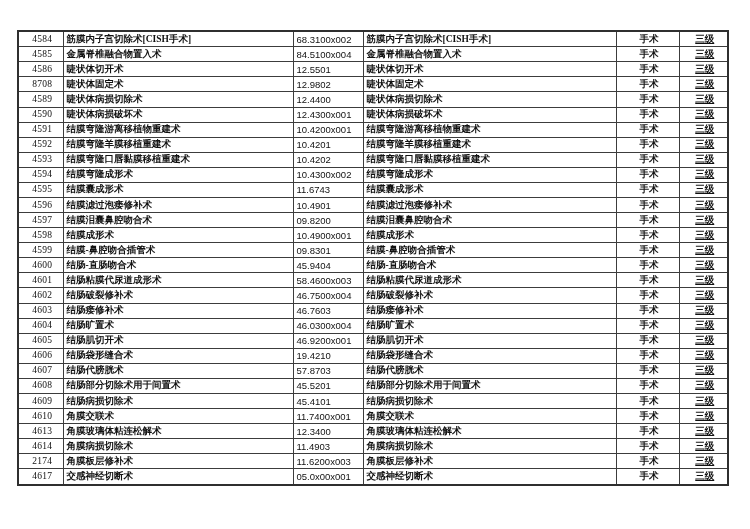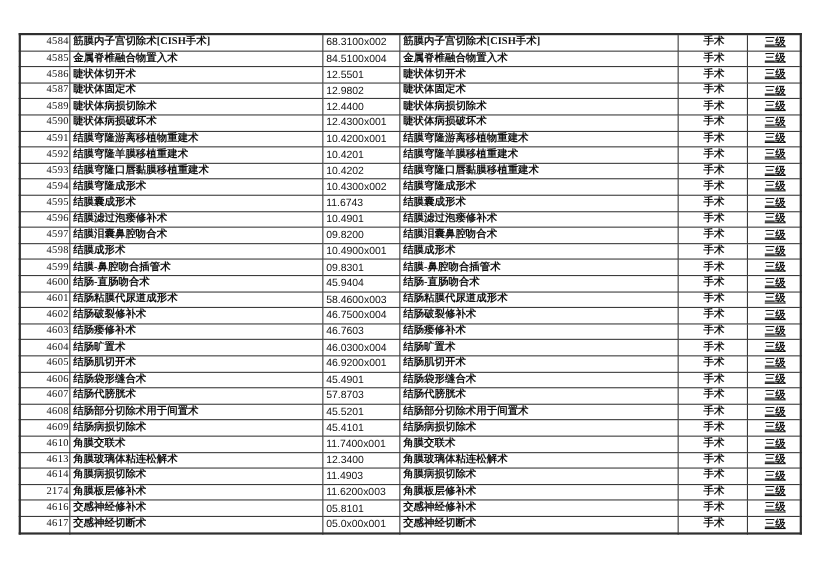--- a/index.html
+++ b/index.html
@@ -29,21 +29,21 @@
     border: 1px solid #3c3c3c;
     padding: 0 0 0 3px;
     font-size: 9.5px;
     line-height: 11px;
     color: #111111;
     vertical-align: middle;
     white-space: nowrap;
     overflow: hidden;
   }
   td.c-id {
-    text-align: right;
+    text-align: center;
     padding: 0;
     font-family: "Liberation Serif", serif;
     font-size: 9px;
     letter-spacing: 0.3px;
   }
   td.c-name, td.c-name2 {
     font-family: "Liberation Serif", serif;
     font-weight: 600;
   }
   td.c-code {
@@ -94,21 +94,21 @@
   </tr>
         <tr>
     <td class="c-id">4586</td>
     <td class="c-name">睫状体切开术</td>
     <td class="c-code">12.5501</td>
     <td class="c-name2">睫状体切开术</td>
     <td class="c-cat">手术</td>
     <td class="c-level"><span class="u">三级</span></td>
   </tr>
         <tr>
-    <td class="c-id">4587</td>
+    <td class="c-id">8708</td>
     <td class="c-name">睫状体固定术</td>
     <td class="c-code">12.9802</td>
     <td class="c-name2">睫状体固定术</td>
     <td class="c-cat">手术</td>
     <td class="c-level"><span class="u">三级</span></td>
   </tr>
         <tr>
     <td class="c-id">4589</td>
     <td class="c-name">睫状体病损切除术</td>
     <td class="c-code">12.4400</td>
@@ -240,21 +240,21 @@
     <td class="c-id">4605</td>
     <td class="c-name">结肠肌切开术</td>
     <td class="c-code">46.9200x001</td>
     <td class="c-name2">结肠肌切开术</td>
     <td class="c-cat">手术</td>
     <td class="c-level"><span class="u">三级</span></td>
   </tr>
         <tr>
     <td class="c-id">4606</td>
     <td class="c-name">结肠袋形缝合术</td>
-    <td class="c-code">45.4901</td>
+    <td class="c-code">19.4210</td>
     <td class="c-name2">结肠袋形缝合术</td>
     <td class="c-cat">手术</td>
     <td class="c-level"><span class="u">三级</span></td>
   </tr>
         <tr>
     <td class="c-id">4607</td>
     <td class="c-name">结肠代膀胱术</td>
     <td class="c-code">57.8703</td>
     <td class="c-name2">结肠代膀胱术</td>
     <td class="c-cat">手术</td>
@@ -298,28 +298,20 @@
     <td class="c-code">11.4903</td>
     <td class="c-name2">角膜病损切除术</td>
     <td class="c-cat">手术</td>
     <td class="c-level"><span class="u">三级</span></td>
   </tr>
         <tr>
     <td class="c-id">2174</td>
     <td class="c-name">角膜板层修补术</td>
     <td class="c-code">11.6200x003</td>
     <td class="c-name2">角膜板层修补术</td>
-    <td class="c-cat">手术</td>
-    <td class="c-level"><span class="u">三级</span></td>
-  </tr>
-        <tr>
-    <td class="c-id">4616</td>
-    <td class="c-name">交感神经修补术</td>
-    <td class="c-code">05.8101</td>
-    <td class="c-name2">交感神经修补术</td>
     <td class="c-cat">手术</td>
     <td class="c-level"><span class="u">三级</span></td>
   </tr>
         <tr>
     <td class="c-id">4617</td>
     <td class="c-name">交感神经切断术</td>
     <td class="c-code">05.0x00x001</td>
     <td class="c-name2">交感神经切断术</td>
     <td class="c-cat">手术</td>
     <td class="c-level"><span class="u">三级</span></td>

